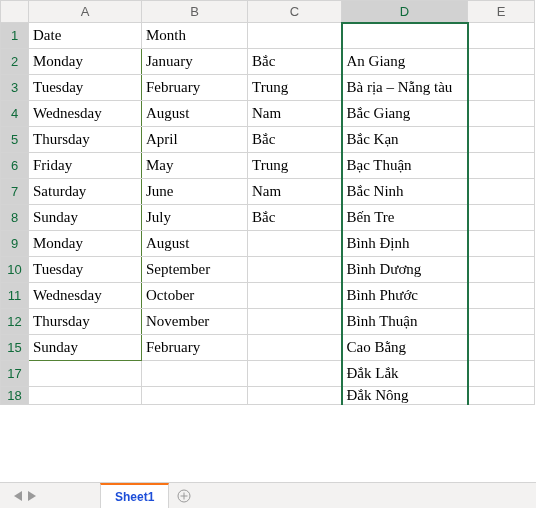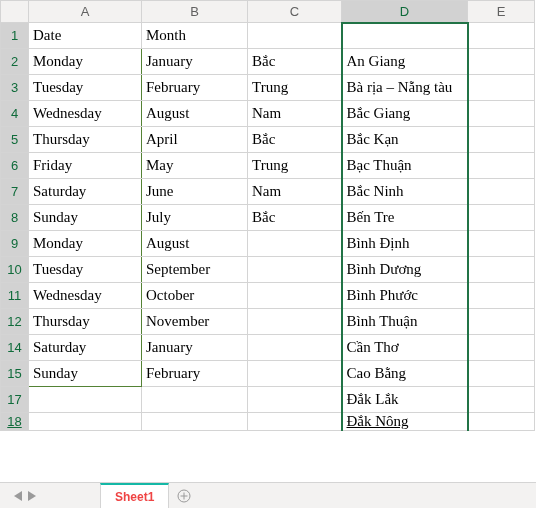--- a/index.html
+++ b/index.html
@@ -108,36 +108,36 @@
     align-items:center;
     justify-content:center;
     gap:6px;
   }
   .tab-nav svg { display:block; }
   .tab {
     padding: 0 14px;
     display: flex;
     align-items: center;
     background: #fff;
-    border-top: 2px solid #14b8a6;
+    border-top: 2px solid #f97316;
     border-right: 1px solid #d4d4d4;
     border-left: 1px solid #d4d4d4;
-    color: #ef4444;
+    color: #1d4ed8;
     margin-left: 50px;
     font-weight: 600;
   }
   .tab-add {
     width: 30px;
     display:flex;
     align-items:center;
     justify-content:center;
     color:#777;
   }
   
-  .row-partial td, .row-partial th { height: 12px; text-decoration: underline; }
+  .row-partial td, .row-partial th { height: 12px; }
 </style>
 </head>
 <body>
 
 <table class="grid">
   <colgroup>
     <col class="col-rowhdr">
       <col class="col-A">
       <col class="col-B">
       <col class="col-C">
@@ -242,28 +242,20 @@
       <td></td>
       <td class="sel-cell sel-left sel-right">Bình Phước</td>
       <td></td>
     </tr>
     <tr>
       <th class="rowhdr-sel">12</th>
       <td class="colA-border-left colA-border-right">Thursday</td>
       <td>November</td>
       <td></td>
       <td class="sel-cell sel-left sel-right">Bình Thuận</td>
-      <td></td>
-    </tr>
-    <tr>
-      <th class="rowhdr-sel">14</th>
-      <td class="colA-border-left colA-border-right">Saturday</td>
-      <td>January</td>
-      <td></td>
-      <td class="sel-cell sel-left sel-right">Cần Thơ</td>
       <td></td>
     </tr>
     <tr>
       <th class="rowhdr-sel">15</th>
       <td class="colA-border-left colA-border-right colA-border-bottom">Sunday</td>
       <td>February</td>
       <td></td>
       <td class="sel-cell sel-left sel-right">Cao Bằng</td>
       <td></td>
     </tr>

